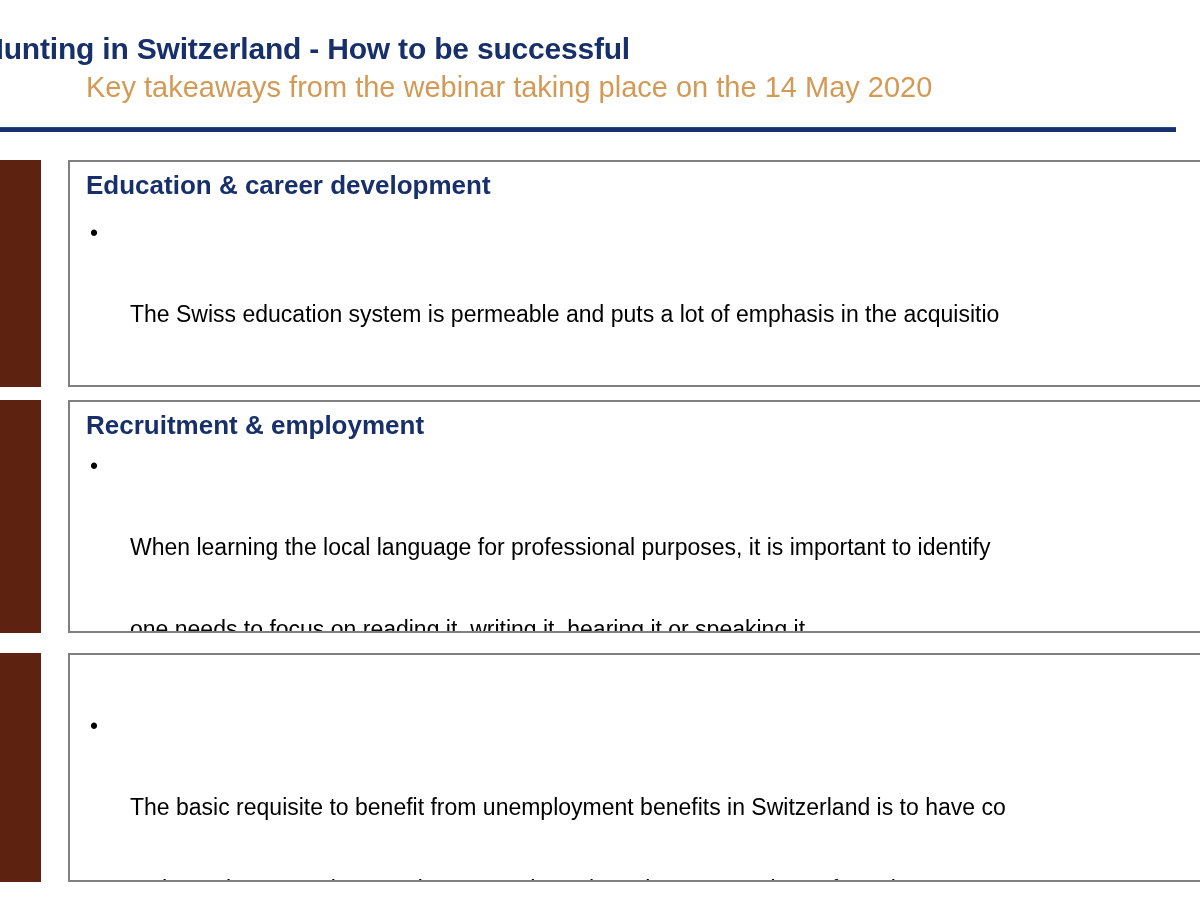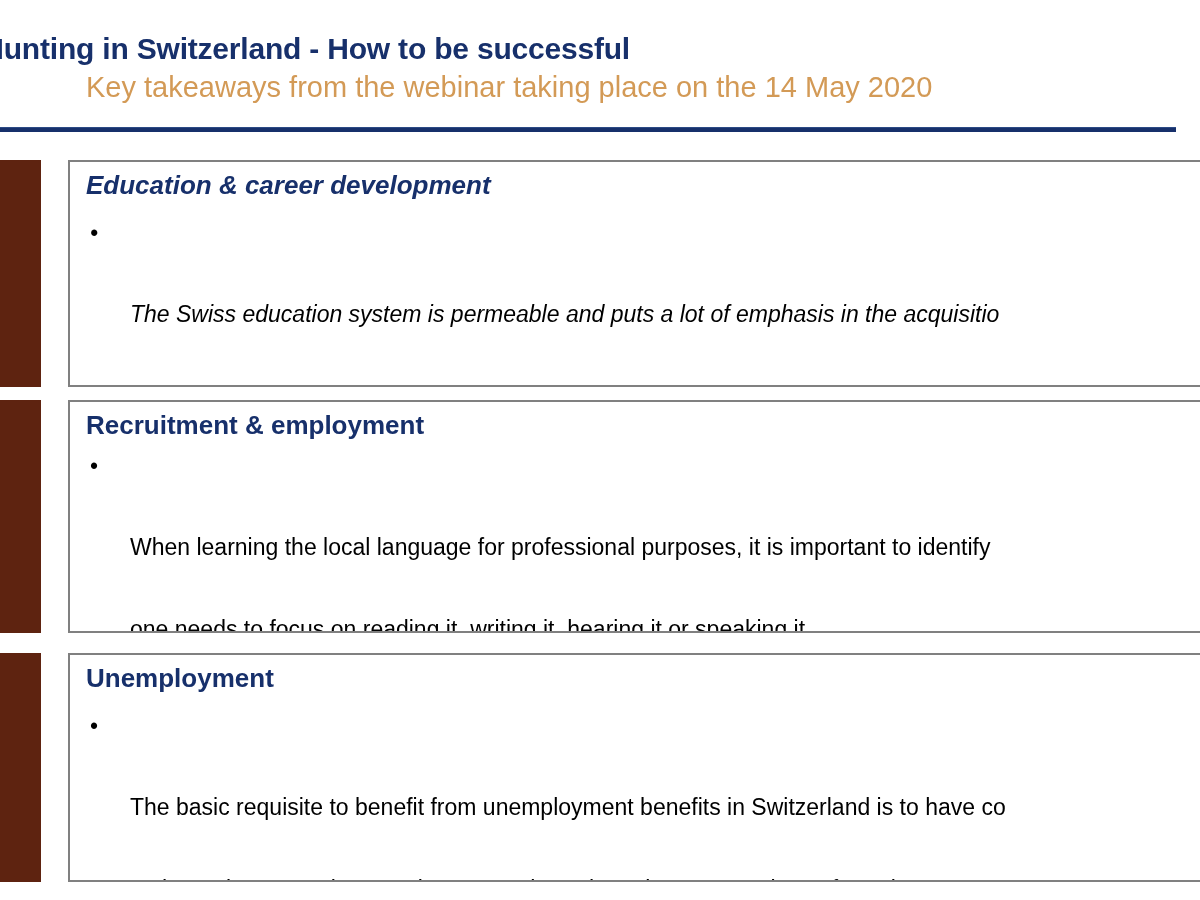--- a/index.html
+++ b/index.html
@@ -161,21 +161,21 @@
 <body>
 
 <div class="slide">
 
   <div class="header">
     <div class="slide-title">b Hunting in Switzerland - How to be successful</div>
     <div class="slide-subtitle">Key takeaways from the webinar taking place on the 14 May 2020</div>
     <div class="header-rule"></div>
   </div>
 
-  <div class="section" style="top:160px; height:227px; width:1200px;font-style:italic;">
+  <div class="section" style="top:160px; height:227px; width:1200px;">
     <div class="side-tab" style="height:227px;">
       <div class="side-tab-label"></div>
     </div>
     <div class="card" style="height:227px;">
       <div class="card-title">Education &amp; career development</div>
       <div class="bullets loose" style="top:58px; left:0;">
         <div class="bullet">
           <span class="marker">•</span>
           <span class="btext">The Swiss education system is permeable and puts a lot of emphasis in the acquisitio</span>
           <span class="btext">practical experience from a very young age (2/3 of the students choose the apprentice</span>
@@ -200,21 +200,20 @@
 
       </div>
     </div>
   </div>
 
   <div class="section" style="top:653px; height:229px; width:1200px;">
     <div class="side-tab" style="height:229px;">
       <div class="side-tab-label"></div>
     </div>
     <div class="card" style="height:229px;">
-      <div class="card-title">Unemployment</div>
       <div class="bullets loose" style="top:58px; left:0;">
         <div class="bullet">
           <span class="marker">•</span>
           <span class="btext">The basic requisite to benefit from unemployment benefits in Switzerland is to have co</span>
           <span class="btext">to the Swiss unemployment insurance through work as an employee for at least 12 m</span>
           
         </div>
       </div>
     </div>
   </div>

